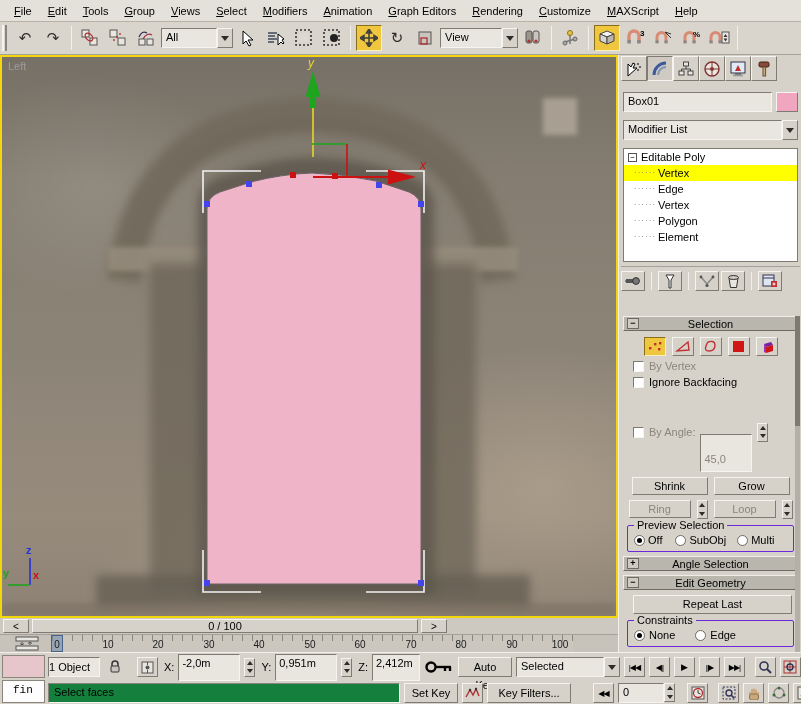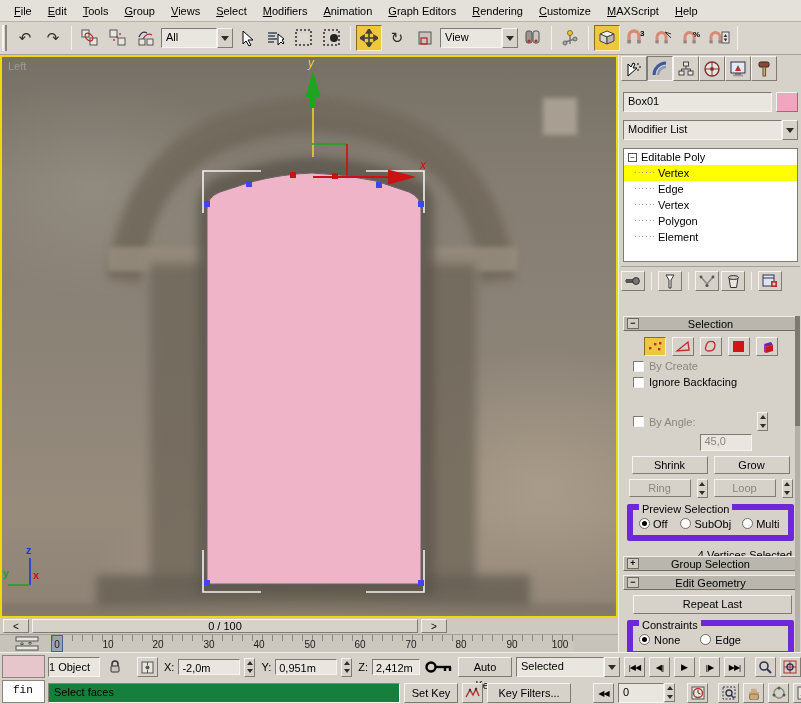--- a/index.html
+++ b/index.html
@@ -51,21 +51,21 @@
   .tb-curve-icon { position:absolute; left:14px; top:1px; width:28px; height:15px; }
 
   
   .statusbar { position:absolute; left:0; top:652px; width:801px; height:52px; background:#d6d2ca; border-top:1px solid #f2f0ea; }
   .listener-pink { position:absolute; left:2px; top:2px; width:43px; height:23px; background:#e6c5cb; border:1px solid #8a867e; }
   .listener-white { position:absolute; left:2px; top:27px; width:43px; height:23px; background:#fdfdfd; border:1px solid #8a867e; font-family:"Liberation Mono",monospace; font-size:11px; padding:3px 2px 0 10px; }
   .row1 { position:absolute; left:48px; top:2px; height:24px; display:flex; align-items:center; gap:4px; }
   .row2 { position:absolute; left:48px; top:28px; height:24px; display:flex; align-items:center; gap:4px; }
   .obj-count { width:52px; height:20px; line-height:18px; text-align:left; }
   .coord-lab { margin-left:2px; }
-  .coord-field { width:62px; height:16px; padding:2px 3px; }
+  .coord-field { width:62px; height:27px; padding:2px 3px; }
   .spin { width:11px; height:19px; display:flex; flex-direction:column; }
   .spin > div { flex:1; display:flex; align-items:center; justify-content:center; }
   .small-btn { height:20px; padding:0 6px; line-height:18px; text-align:center; }
   .icon-btn { width:21px; height:20px; display:flex; align-items:center; justify-content:center; }
   .prompt-area { width:352px; height:20px; padding:2px 5px; background:#15803d; border-top:1px solid #8a867e; border-left:1px solid #8a867e; border-bottom:1px solid #f6f4f0; border-right:1px solid #f6f4f0; }
   .play-glyph { font-size:8px; letter-spacing:-1px; }
   .dd-field { height:20px; display:flex; }
 
   
   .cmdpanel { position:absolute; left:618px; top:55px; width:183px; height:597px; background:#d6d2ca; border-left:1px solid #f2f0ea; }
@@ -89,27 +89,27 @@
   .roll-header { margin:0 4px; height:15px; background:#b9b6ae; border-top:1px solid #f0eee8; border-left:1px solid #f0eee8; border-right:1px solid #6f6b63; border-bottom:1px solid #6f6b63; display:flex; align-items:center; font-size:11px; }
   .roll-box { width:12px; height:11px; margin:0 3px; background:#cfcbc3; border:1px solid #6f6b63; font-size:9px; line-height:9px; text-align:center; font-weight:bold; }
   .roll-title { flex:1; text-align:center; margin-right:18px; }
 
   .sel-rollout { position:absolute; left:0; top:261px; width:183px; }
   .sel-icons { display:flex; gap:6px; justify-content:center; margin:6px 0 4px 0; }
   .sel-ico { width:22px; height:19px; display:flex; align-items:center; justify-content:center; }
   .check-row { display:flex; align-items:center; gap:5px; margin:4px 0 0 14px; }
   .checkbox { width:11px; height:11px; background:#fff; border-top:1px solid #7f7b73; border-left:1px solid #7f7b73; border-right:1px solid #f6f4f0; border-bottom:1px solid #f6f4f0; }
   .dis { color:#8a867e; }
-  .angle-field { width:52px; height:17px; padding:0 3px; color:#8a867e;margin-top:42px; }
+  .angle-field { width:52px; height:17px; padding:18px 3px; color:#8a867e;margin-top:42px; }
   .btn-row { display:flex; gap:6px; justify-content:center; margin-top:5px; }
   .sel-btn { width:76px; height:18px; line-height:16px; text-align:center; }
   .rl-btn { width:62px; height:18px; line-height:16px; text-align:center; color:#8a867e; }
-  .groupbox { margin:6px 8px 0 8px; border:6px solid #6d28d9; border-radius:2px; position:relative; padding:8px 6px 5px 6px; }
+  .groupbox { margin:6px 8px 0 8px; border:1px solid #6d28d9; border-radius:2px; position:relative; padding:8px 6px 5px 6px; }
   .group-title { position:absolute; top:-7px; left:6px; background:#d6d2ca; padding:0 3px; }
-  .radio-row { display:flex; align-items:flex-start; gap:4px; }
+  .radio-row { display:flex; align-items:flex-end; gap:4px; }
   .radio { width:11px; height:11px; border-radius:50%; background:#fff; border:1px solid #6f6b63; position:relative; flex:0 0 auto; }
   .radio.on::after { content:""; position:absolute; left:2px; top:2px; width:5px; height:5px; border-radius:50%; background:#000; }
   .sel-status { text-align:right; margin:8px 10px 0 0; }
 
   .bot-rollouts { position:absolute; left:0; top:501px; width:183px; }
   .repeat-btn { margin:5px 10px 0 14px; height:19px; line-height:17px; text-align:center; }
   .scrollstrip { position:absolute; right:1px; top:261px; width:5px; height:336px; background:#b4b0a8; }
   .scrollthumb { width:5px; height:110px; background:#7e7a72; }
 
   svg { display:block; }
@@ -550,21 +550,21 @@
       <div class="sel-ico raised">
         <svg width="16" height="14">
             <polygon points="5,4 12,2 14,5 7,7" fill="#7a1fa0"></polygon>
             <polygon points="5,4 7,7 7,13 5,12" fill="#9a30c0"></polygon>
             <polygon points="7,7 14,5 14,11 7,13" fill="#d01515"></polygon>
           </svg>
       </div>
     </div>
     <div class="check-row">
       <span class="checkbox"></span>
-      <span class="dis">By Create</span>
+      <span class="dis">By Vertex</span>
     </div>
     <div class="check-row">
       <span class="checkbox"></span>
       <span>Ignore Backfacing</span>
     </div>
     <div class="check-row">
       <span class="checkbox"></span>
       <span class="dis">By Angle:</span>
       <span class="angle-field sunken">45,0</span>
       <span class="spin raised">
@@ -610,21 +610,21 @@
         <span class="radio" style="margin-left:8px"></span>
         <span>Multi</span>
       </div>
     </div>
     <div class="sel-status">4 Vertices Selected</div>
   </div>
 
   <div class="bot-rollouts">
     <div class="roll-header">
       <span class="roll-box">+</span>
-      <span class="roll-title">Group Selection</span>
+      <span class="roll-title">Angle Selection</span>
     </div>
     <div class="roll-header" style="margin-top:4px">
       <span class="roll-box">−</span>
       <span class="roll-title">Edit Geometry</span>
     </div>
     <div class="repeat-btn raised">Repeat Last</div>
     <div class="groupbox">
       <span class="group-title">Constraints</span>
       <div class="radio-row" style="gap:4px;">
         <span class="radio on"></span>

